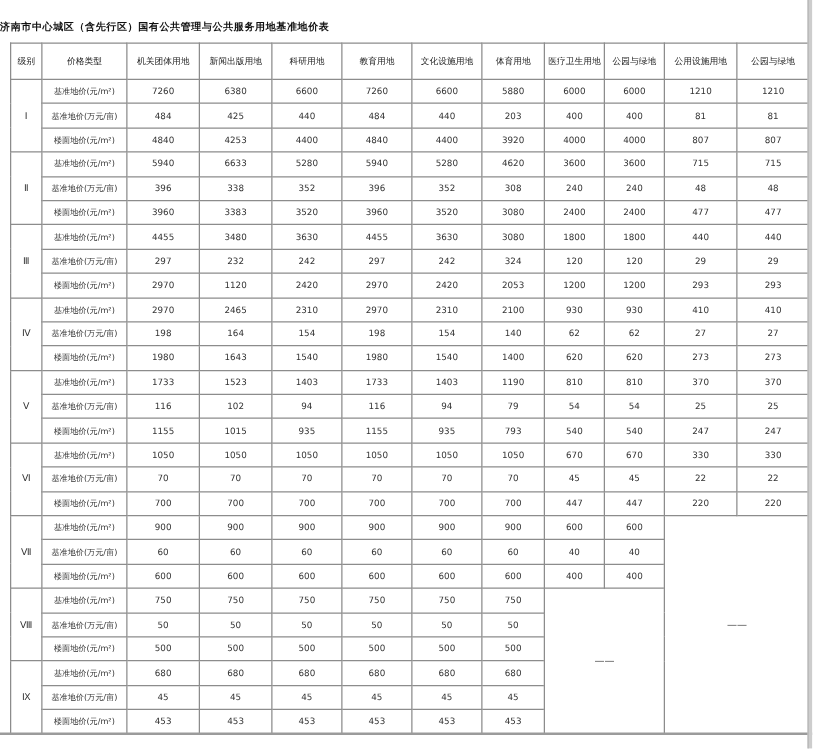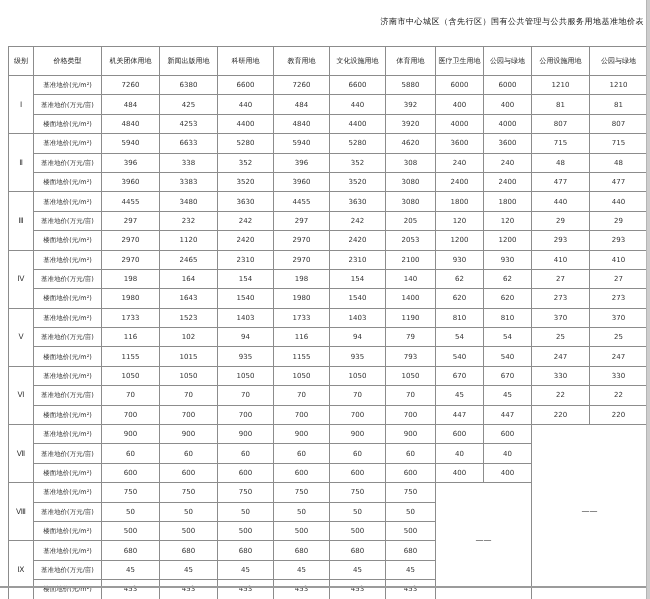--- a/index.html
+++ b/index.html
@@ -6,26 +6,26 @@
   .sheet{
     position:relative;
     width:650px;height:599px;
     background:#ffffff;
     overflow:hidden;
     font-family:"DejaVu Sans","Liberation Sans",sans-serif;
     color:#2b2b2b;
   }
   .doc-title{
     position:absolute;top:16px;left:0;width:644px;
-    text-align:right;
-    font-size:8px;font-weight:normal;color:#111;
+    text-align:left;
+    font-size:8px;font-weight:bold;color:#111;
     letter-spacing:0.5px;
   }
   table.price{
-    position:absolute;left:8px;top:46px;
+    position:absolute;left:8px;top:34px;
     width:639px;
     border-collapse:collapse;
     table-layout:fixed;
   }
   table.price th, table.price td{
     border:1px solid #8c8c8c;
     padding:0 1px;
     text-align:center;
     vertical-align:middle;
     overflow:hidden;
@@ -107,21 +107,21 @@
           <td>1210</td>
           <td>1210</td>
         </tr>
         <tr>
           <td class="rowlabel">基准地价(万元/亩)</td>
           <td>484</td>
           <td>425</td>
           <td>440</td>
           <td>484</td>
           <td>440</td>
-          <td>392</td>
+          <td>203</td>
           <td>400</td>
           <td>400</td>
           <td>81</td>
           <td>81</td>
         </tr>
         <tr>
           <td class="rowlabel">楼面地价(元/m²)</td>
           <td>4840</td>
           <td>4253</td>
           <td>4400</td>
@@ -187,21 +187,21 @@
           <td>440</td>
           <td>440</td>
         </tr>
         <tr>
           <td class="rowlabel">基准地价(万元/亩)</td>
           <td>297</td>
           <td>232</td>
           <td>242</td>
           <td>297</td>
           <td>242</td>
-          <td>205</td>
+          <td>324</td>
           <td>120</td>
           <td>120</td>
           <td>29</td>
           <td>29</td>
         </tr>
         <tr>
           <td class="rowlabel">楼面地价(元/m²)</td>
           <td>2970</td>
           <td>1120</td>
           <td>2420</td>

